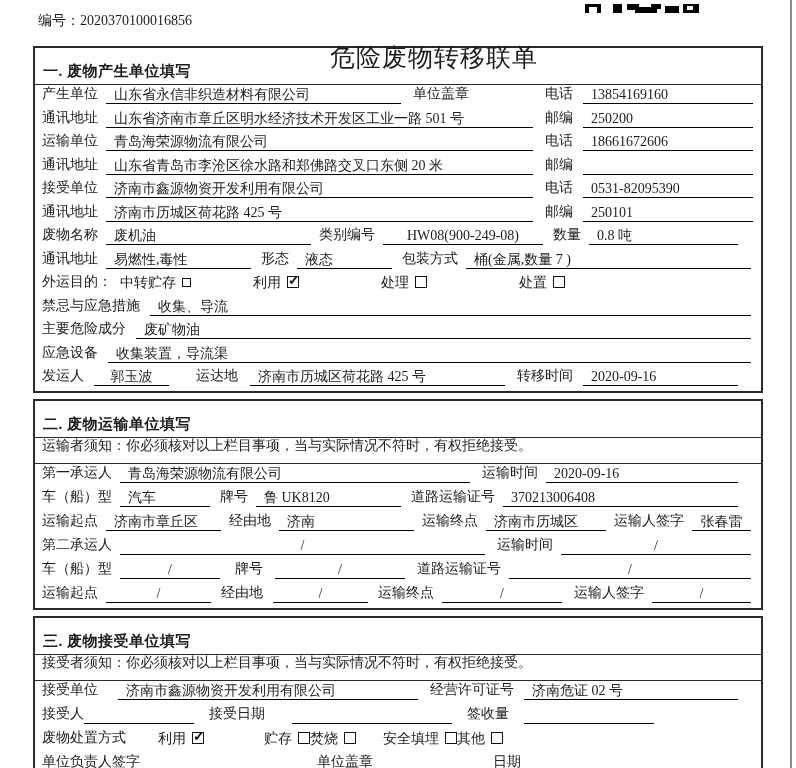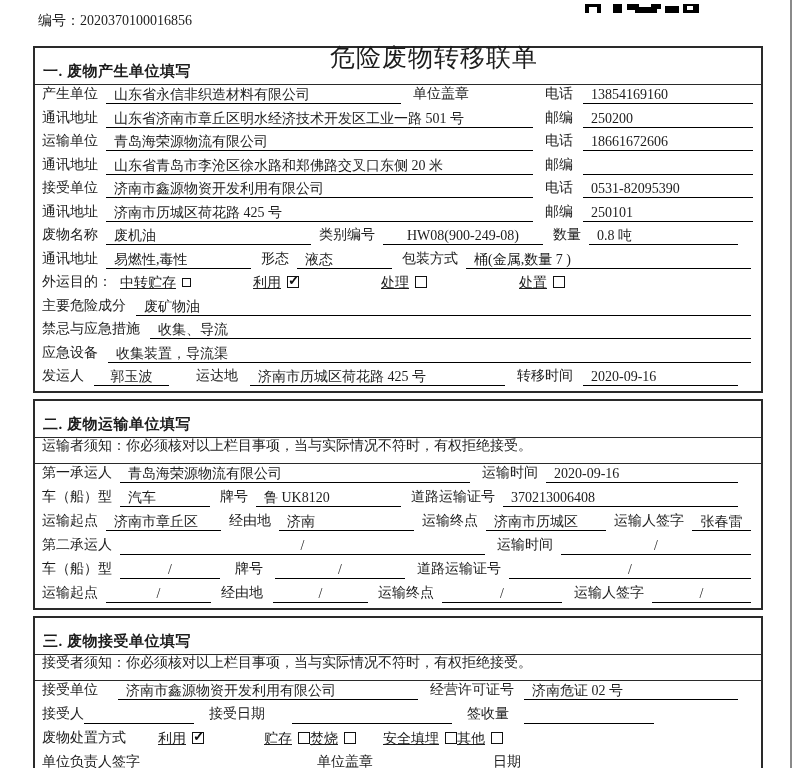--- a/index.html
+++ b/index.html
@@ -28,21 +28,21 @@
   .ml20{margin-left:20px}.ml25{margin-left:27px}.ml32{margin-left:32px}.ml45{}
   .ml55{margin-left:55px}.ml60{margin-left:60px}.ml62{margin-left:62px}.ml82{margin-left:82px}
   .ml92{margin-left:92px}.ml120{margin-left:120px}.mla{margin-left:auto}
   .mr2{margin-right:2px}.mr15{margin-right:15px}
   .w75{width:75px}.w90{width:90px}.w95{width:95px}.w100{width:100px}.w105{width:105px}
   .w110{width:110px}.w115{width:115px}.w120{width:120px}.w130{width:130px}.w135{width:135px}
   .w145{width:145px}.w160{width:160px}.w170{width:170px}.w205{width:205px}
   .w255{width:255px}.w295{width:295px}.w300{width:300px}.w350{width:350px}.w365{width:365px}
 
   
-  .opt { display:inline-flex; align-items:center;text-decoration:underline; }
+  .opt { display:inline-flex; align-items:center; }
   .opt .t { margin-right:6px; }
   .cb { display:inline-block; width:12px; height:12px; border:1px solid #111; position:relative; background:#fff; margin-bottom:2px; }
   .cb.small { width:9px; height:9px; }
   .cb.checked::after { content:"✓"; position:absolute; left:0px; top:-5px; font-size:14px; font-weight:bold; color:#111; }
 
   .printline { margin:5px 0 0 16px; font-size:18px; }
 </style>
 </head>
 <body>
 
@@ -144,27 +144,27 @@
         <span class="t">处理</span>
         <span class="cb"></span>
       </span>
       <span class="opt ml92">
         <span class="t">处置</span>
         <span class="cb"></span>
       </span>
     </div>
 
     <div class="row">
+      <span class="lbl">禁忌与应急措施</span>
+      <span class="u grow ml10 mr2">收集、导流</span>
+    </div>
+
+    <div class="row">
       <span class="lbl">主要危险成分</span>
       <span class="u grow ml10 mr2">废矿物油</span>
-    </div>
-
-    <div class="row">
-      <span class="lbl">禁忌与应急措施</span>
-      <span class="u grow ml10 mr2">收集、导流</span>
     </div>
 
     <div class="row">
       <span class="lbl">应急设备</span>
       <span class="u grow ml10 mr2">收集装置，导流渠</span>
     </div>
 
     <div class="row">
       <span class="lbl">发运人</span>
       <span class="u w75 ml10 ctr">郭玉波</span>

